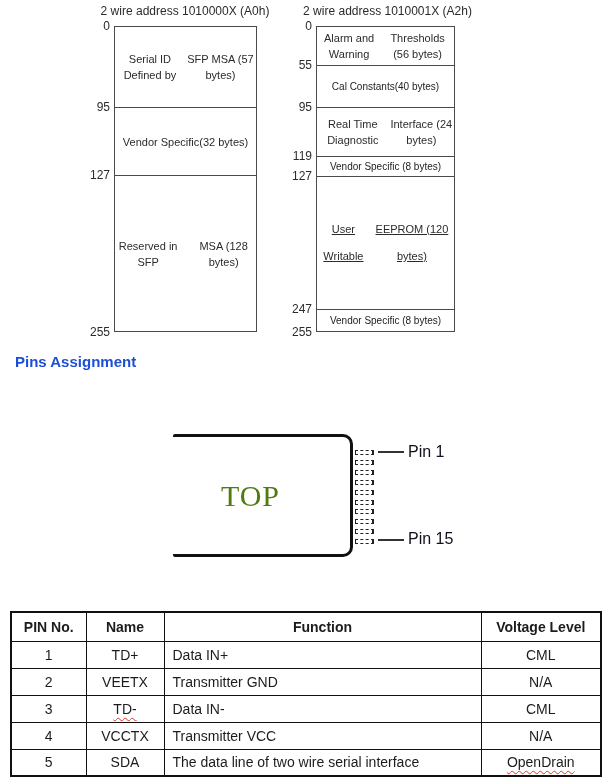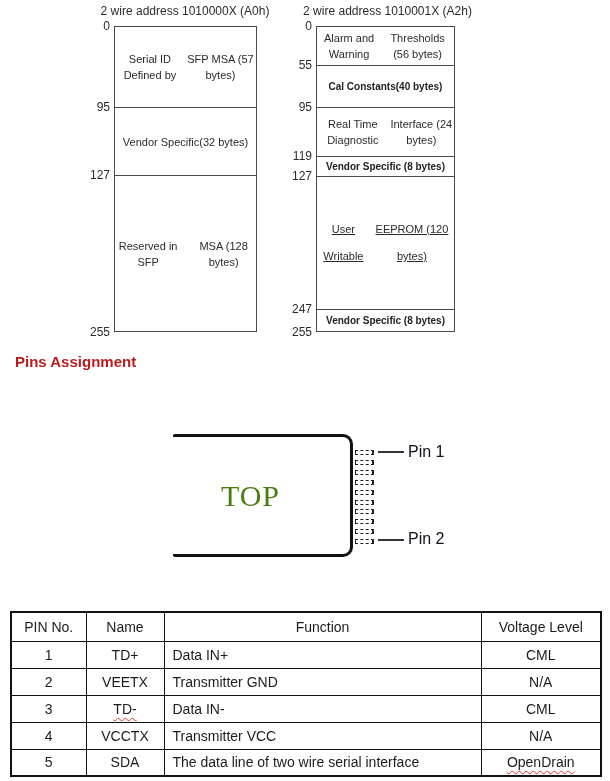--- a/index.html
+++ b/index.html
@@ -31,35 +31,35 @@
     align-items: center;
     justify-content: center;
     border-bottom: 1px solid #4a4a4a;
     font-size: 11px;
     line-height: 16px;
     color: #2b2b2b;
     text-align: center;
     overflow: hidden;
   }
   .map-section.last { border-bottom: none; gap: 10px; }
-  .map-section.bold { font-weight: bold; font-size: 10px; line-height: 13px; color: #222; }
+  .map-section.bold { font-weight: normal; font-size: 10px; line-height: 13px; color: #222; }
   .map-section.tall-lines { line-height: 27px; text-decoration: underline; }
   .addr {
     font-size: 12px;
     color: #2b2b2b;
     width: 50px;
     text-align: right;
     line-height: 14px;
   }
 
   
   .section-heading {
     font-size: 15px;
     font-weight: bold;
-    color: #b91c1c;
+    color: #1d4ed8;
   }
   .chip-body {
     border: 3px solid #111;
     border-left: none;
     border-radius: 2px 10px 10px 2px;
     display: flex;
     align-items: center;
     justify-content: center;
   }
   .chip-top-label {
@@ -101,21 +101,21 @@
   table.pin-table th, table.pin-table td {
     border: 1px solid #111;
     text-align: center;
     vertical-align: middle;
     height: 27px;
     padding: 0 4px;
     overflow: hidden;
     white-space: nowrap;
   }
   table.pin-table { border: 2px solid #111; }
-  table.pin-table th { font-weight: normal; height: 29px; }
+  table.pin-table th { font-weight: bold; height: 29px; }
   table.pin-table td.fn { text-align: left; padding-left: 8px; margin-left: 20px; }
   .sp {
     text-decoration-line: underline;
     text-decoration-style: wavy;
     text-decoration-color: #e23326;
     text-decoration-thickness: 1px;
     text-underline-offset: 3px;
   }
 </style>
 </head>
@@ -194,21 +194,21 @@
   <div class="pin-stub" style="left:355px; top:500px;"></div>
   <div class="pin-stub" style="left:355px; top:509px;"></div>
   <div class="pin-stub" style="left:355px; top:519px;"></div>
   <div class="pin-stub" style="left:355px; top:529px;"></div>
   <div class="pin-stub" style="left:355px; top:539px;"></div>
 
   <div class="pin-leader" style="left:378px; top:451px; width:26px;"></div>
   <div class="pin-label" style="left:408px; top:443px;">Pin 1</div>
 
   <div class="pin-leader" style="left:378px; top:539px; width:26px;"></div>
-  <div class="pin-label" style="left:408px; top:530px;">Pin 2</div>
+  <div class="pin-label" style="left:408px; top:530px;">Pin 15</div>
 
   <table class="pin-table abs" style="left:10px; top:611px;">
     <colgroup>
       <col style="width:75px;">
         <col style="width:78px;">
         <col style="width:317px;">
         <col style="width:120px;">
     </colgroup>
     <thead>
       <tr>

